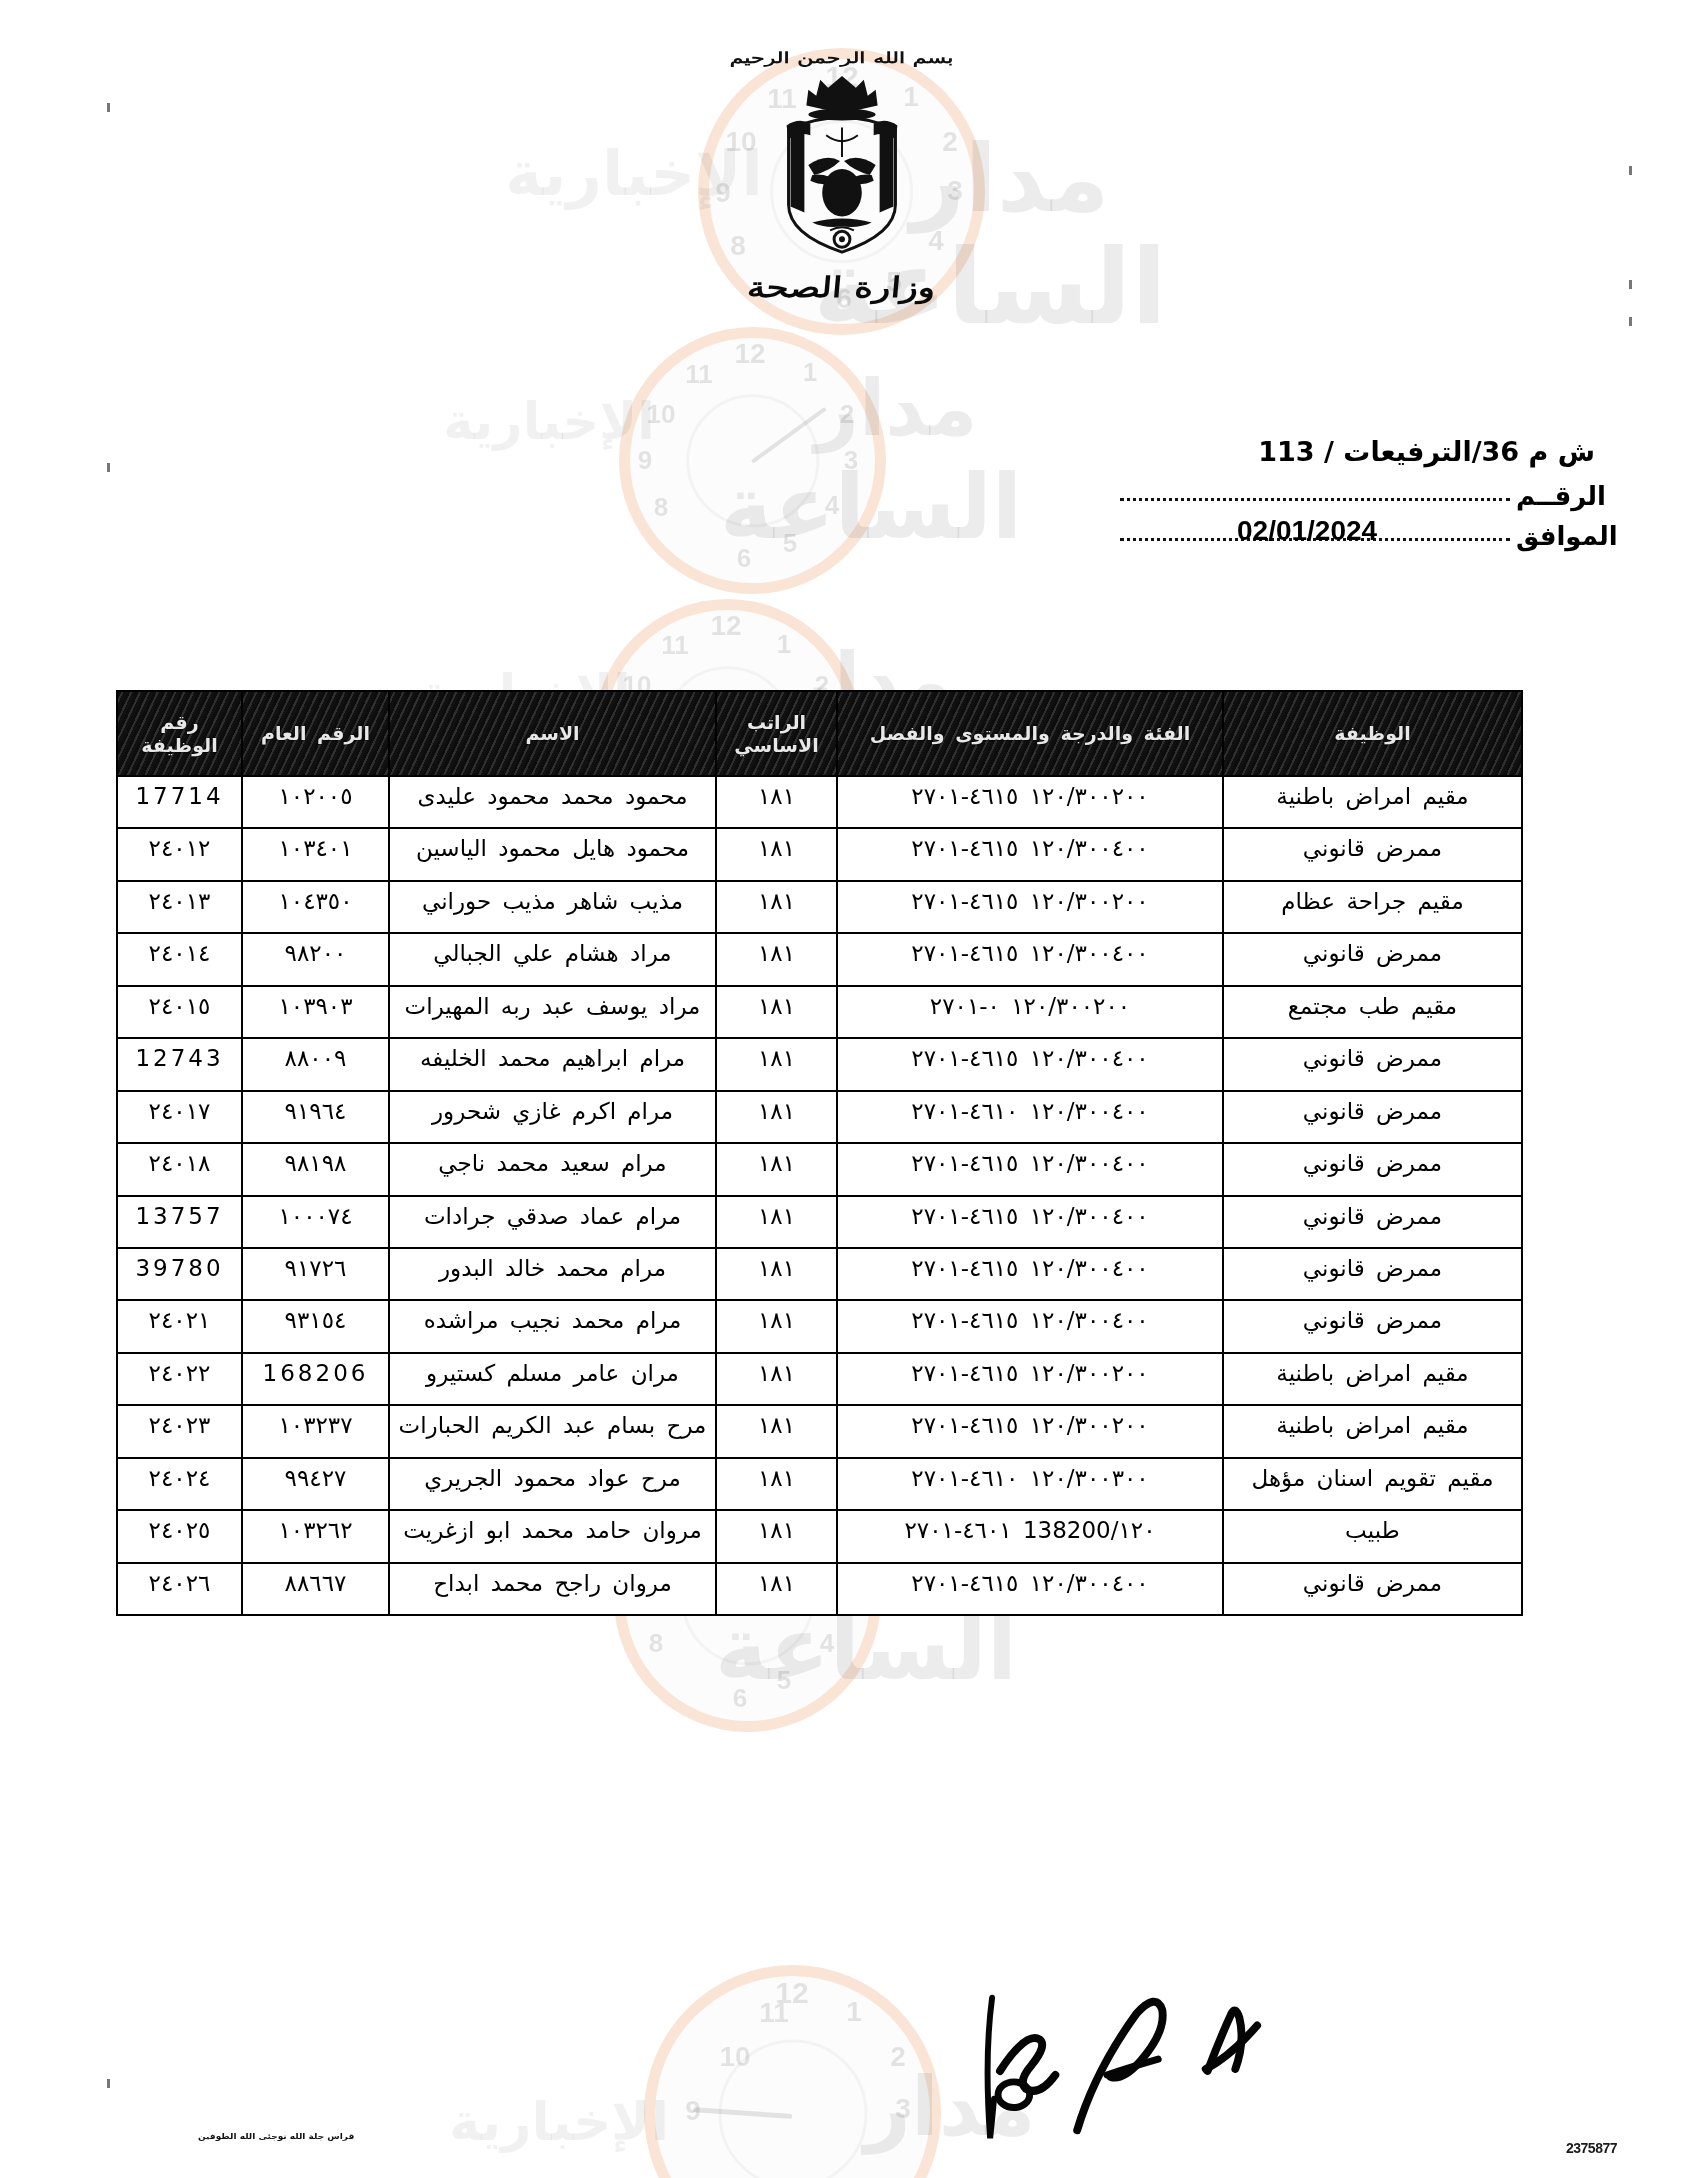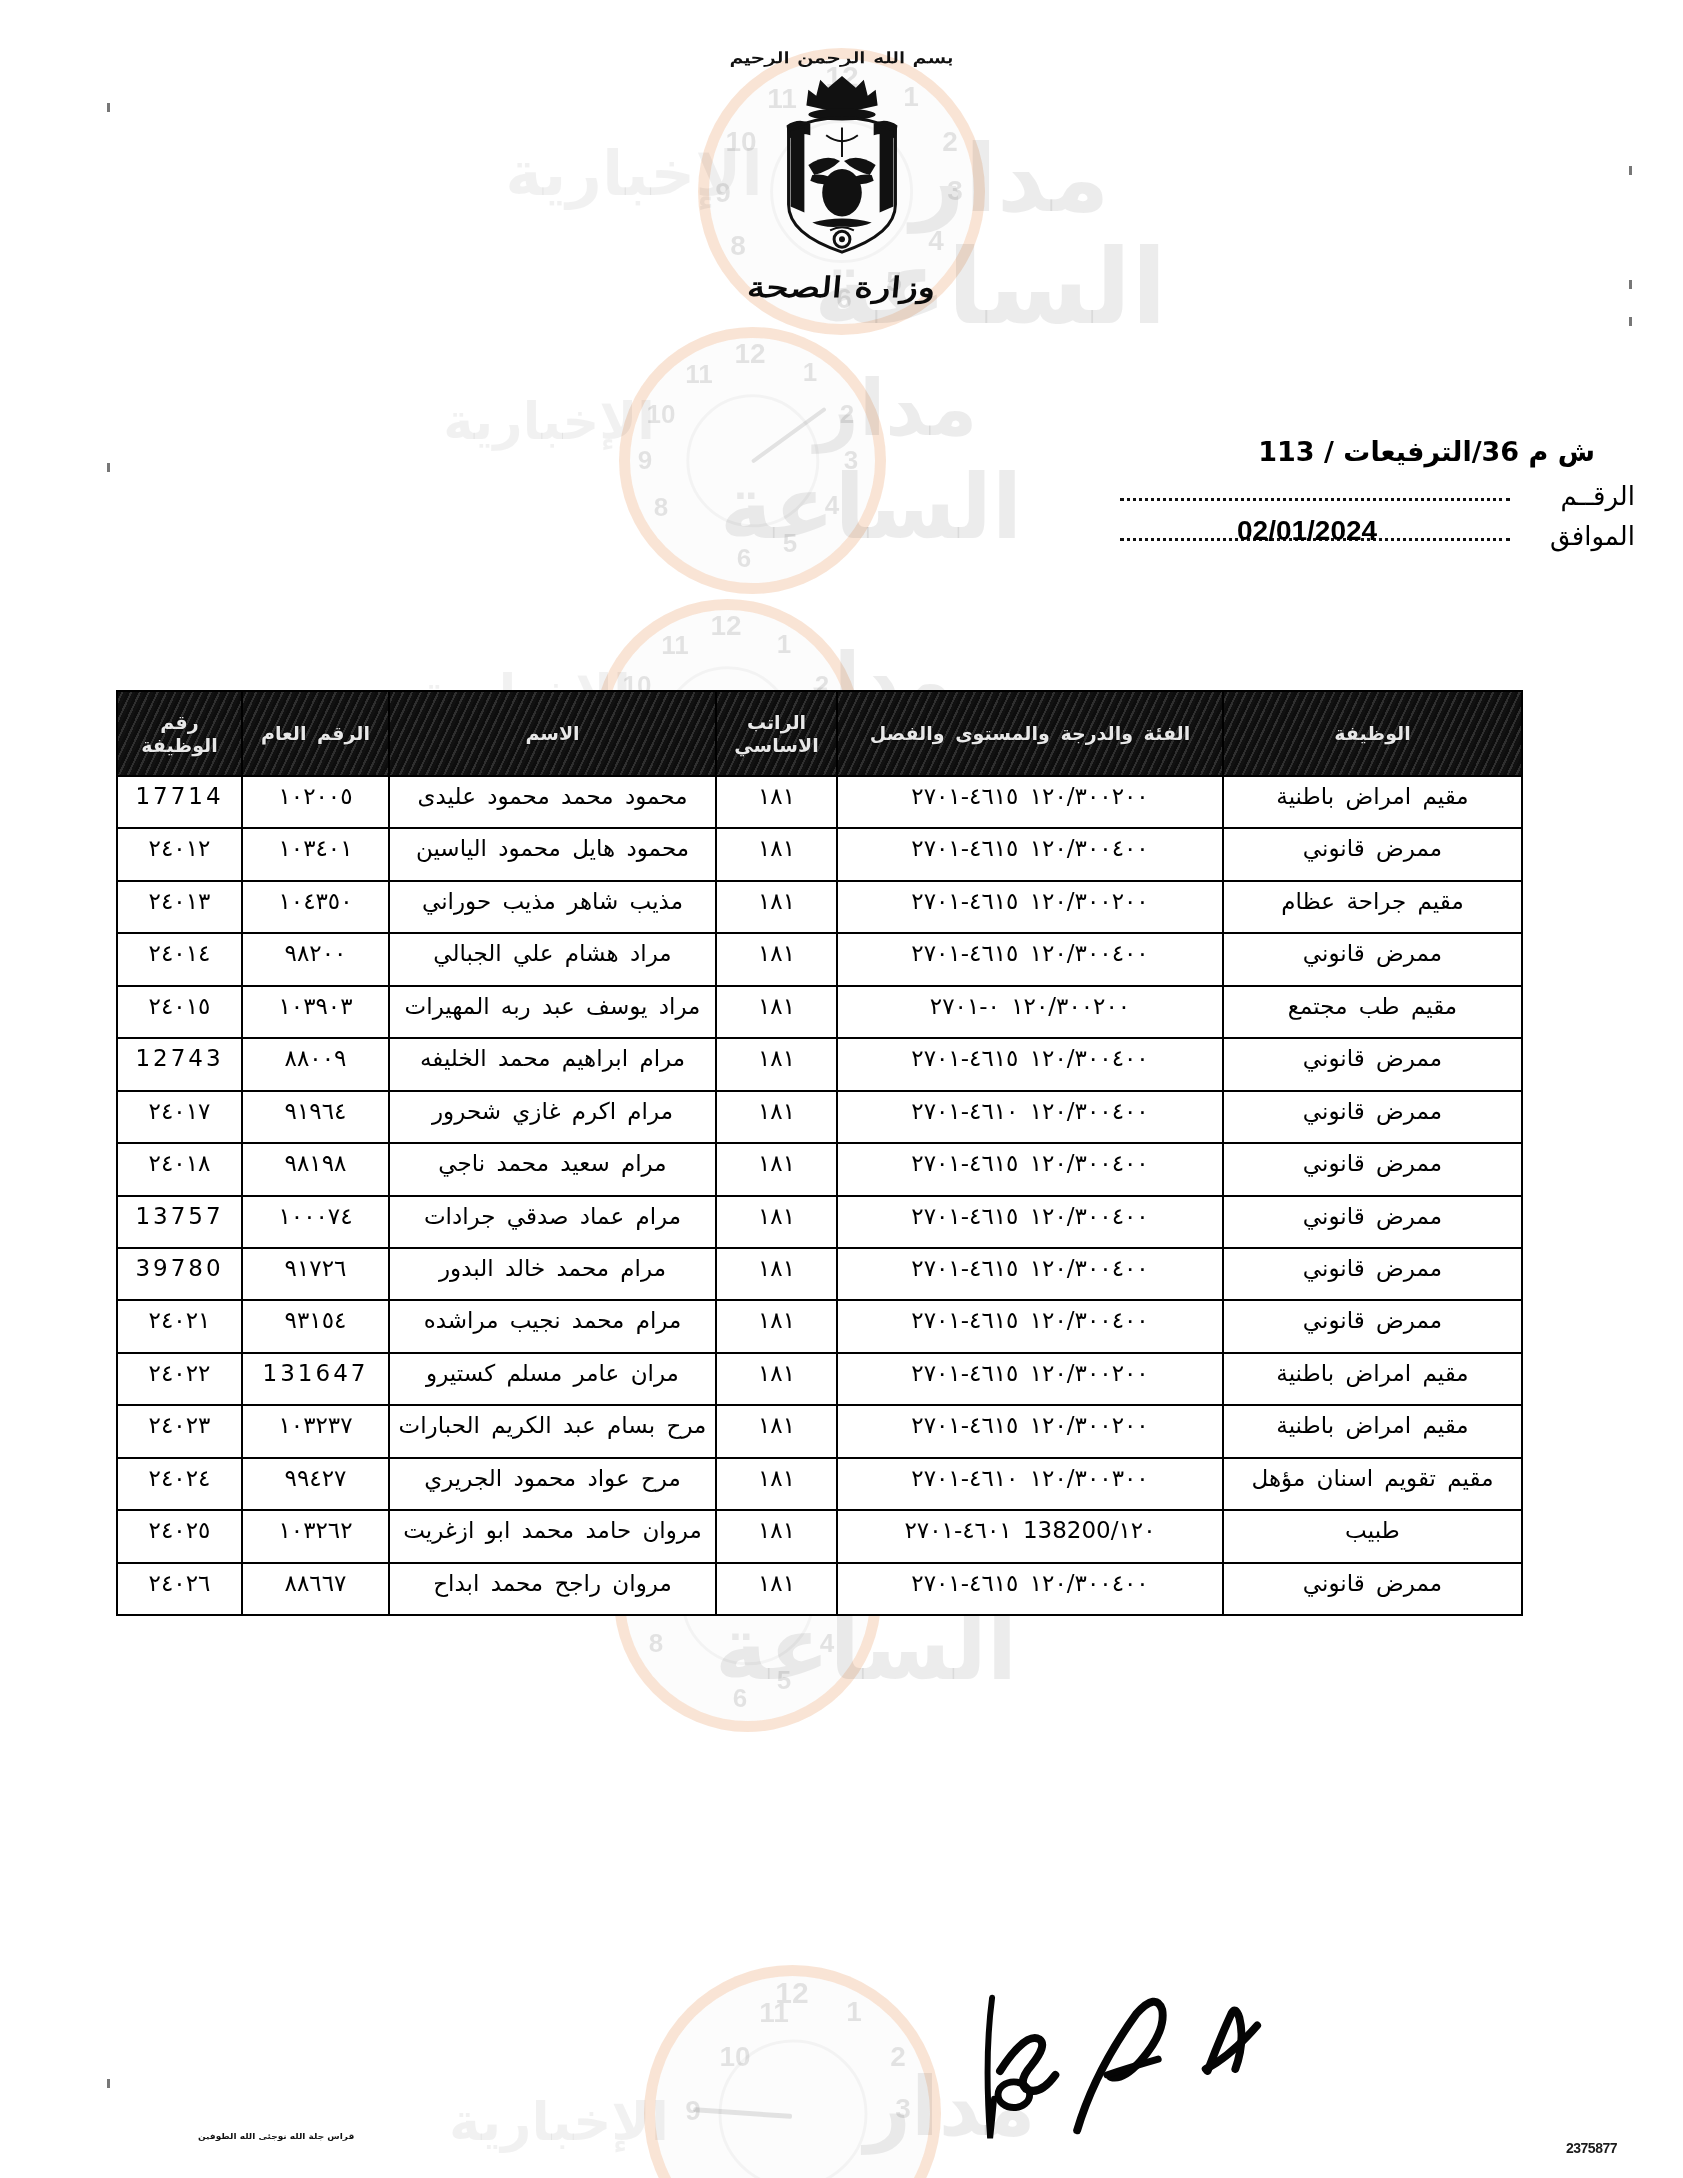--- a/index.html
+++ b/index.html
@@ -126,23 +126,23 @@
   .ref-row {
     display: flex;
     flex-direction: row;
     align-items: flex-end;
     justify-content: flex-start;
     height: 40px;
     position: relative;
   }
   .ref-label {
     font-size: 26px;
-    font-weight: normal;
+    font-weight: bold;
     width: 119px;
-    text-align: right;
+    text-align: left;
     flex: none;
     line-height: 1;
   }
   .ref-dots {
     flex: 1;
     border-bottom: 3px dotted #111;
     margin-bottom: 8px;
     margin-right: 6px;
     height: 0;
   }
@@ -530,21 +530,21 @@
             <td class="c-num">١٨١</td>
             <td class="c-name">مرام محمد نجيب مراشده</td>
             <td class="c-num">٩٣١٥٤</td>
             <td class="c-num">٢٤٠٢١</td>
           </tr>
           <tr>
             <td class="c-job">مقيم امراض باطنية</td>
             <td class="c-class">١٢٠/٣٠٠٢٠٠  ٤٦١٥-٢٧٠١</td>
             <td class="c-num">١٨١</td>
             <td class="c-name">مران عامر مسلم كستيرو</td>
-            <td class="c-num">131647</td>
+            <td class="c-num">168206</td>
             <td class="c-num">٢٤٠٢٢</td>
           </tr>
           <tr>
             <td class="c-job">مقيم امراض باطنية</td>
             <td class="c-class">١٢٠/٣٠٠٢٠٠  ٤٦١٥-٢٧٠١</td>
             <td class="c-num">١٨١</td>
             <td class="c-name">مرح بسام عبد الكريم الحبارات</td>
             <td class="c-num">١٠٣٢٣٧</td>
             <td class="c-num">٢٤٠٢٣</td>
           </tr>

